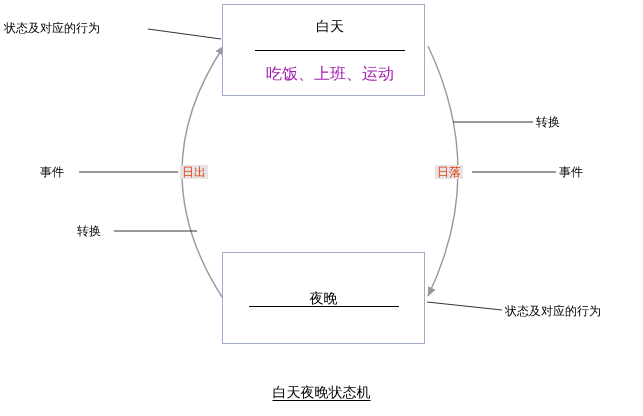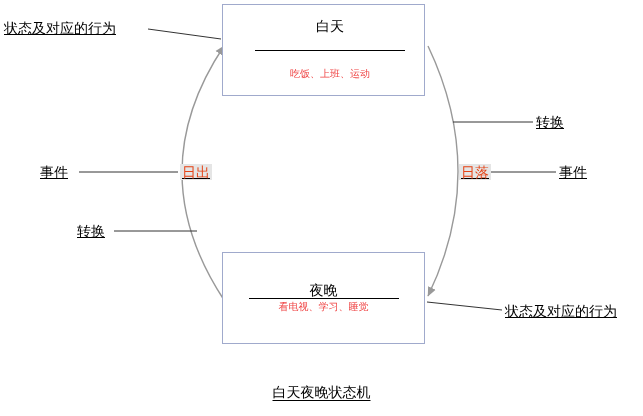--- a/index.html
+++ b/index.html
@@ -10,29 +10,29 @@
   .state-box {
     position:absolute; width:203px; height:92px;
     border:1px solid #a0aacc; background:#ffffff;
     display:flex; flex-direction:column; align-items:center; justify-content:space-between;
     padding:13px 0; z-index:2;
   }
   .state-box.day   { left:222px; top:4px;padding-left:13px; }
   .state-box.night { left:222px; top:252px;justify-content:center; }
   .state-title    { font-size:14px; color:#000000; line-height:16px; }
   .state-divider  { width:150px; height:0; border-top:1px solid #000000; }
-  .state-behaviors{ font-size:10px; color:#ef4444; line-height:16px; }
+  .state-behaviors{ font-size:16px; color:#a21caf; line-height:16px; }
 
-  .label { position:absolute; font-size:14px; color:#000000; white-space:nowrap; line-height:16px; z-index:3;text-decoration:underline; }
+  .label { position:absolute; font-size:12px; color:#000000; white-space:nowrap; line-height:16px; z-index:3; }
   .lbl-ann-top-left     { left:4px;   top:20px; }
   .lbl-event-left       { left:40px;  top:164px; }
   .lbl-sunrise          { left:180px; top:164px; }
   .lbl-transition-left  { left:77px;  top:223px; }
   .lbl-transition-right { left:536px; top:114px; }
-  .lbl-sunset           { left:459px; top:164px; }
+  .lbl-sunset           { left:435px; top:164px; }
   .lbl-event-right      { left:559px; top:164px; }
   .lbl-ann-bottom-right { left:505px; top:303px; }
   .event-name { color:#e54316; background:#e5e5e5; padding:0 2px; }
 
   .caption {
     position:absolute; left:0; top:384px; width:100%;
     text-align:center; font-size:14px; color:#000000;
     text-decoration:underline; text-underline-offset:3px; z-index:3;
   }
 </style>
@@ -61,21 +61,20 @@
 
   <div class="state-box day">
     <div class="state-title">白天</div>
     <div class="state-divider"></div>
     <div class="state-behaviors">吃饭、上班、运动</div>
   </div>
 
   <div class="state-box night">
     <div class="state-title">夜晚</div>
     <div class="state-divider"></div>
-    <div class="state-behaviors">看电视、学习、睡觉</div>
   </div>
 
   <div class="label lbl-ann-top-left">状态及对应的行为</div>
 
   <div class="label lbl-event-left">事件</div>
 
   <div class="label lbl-sunrise"><span class="event-name">日出</span></div>
 
   <div class="label lbl-transition-left">转换</div>
 

